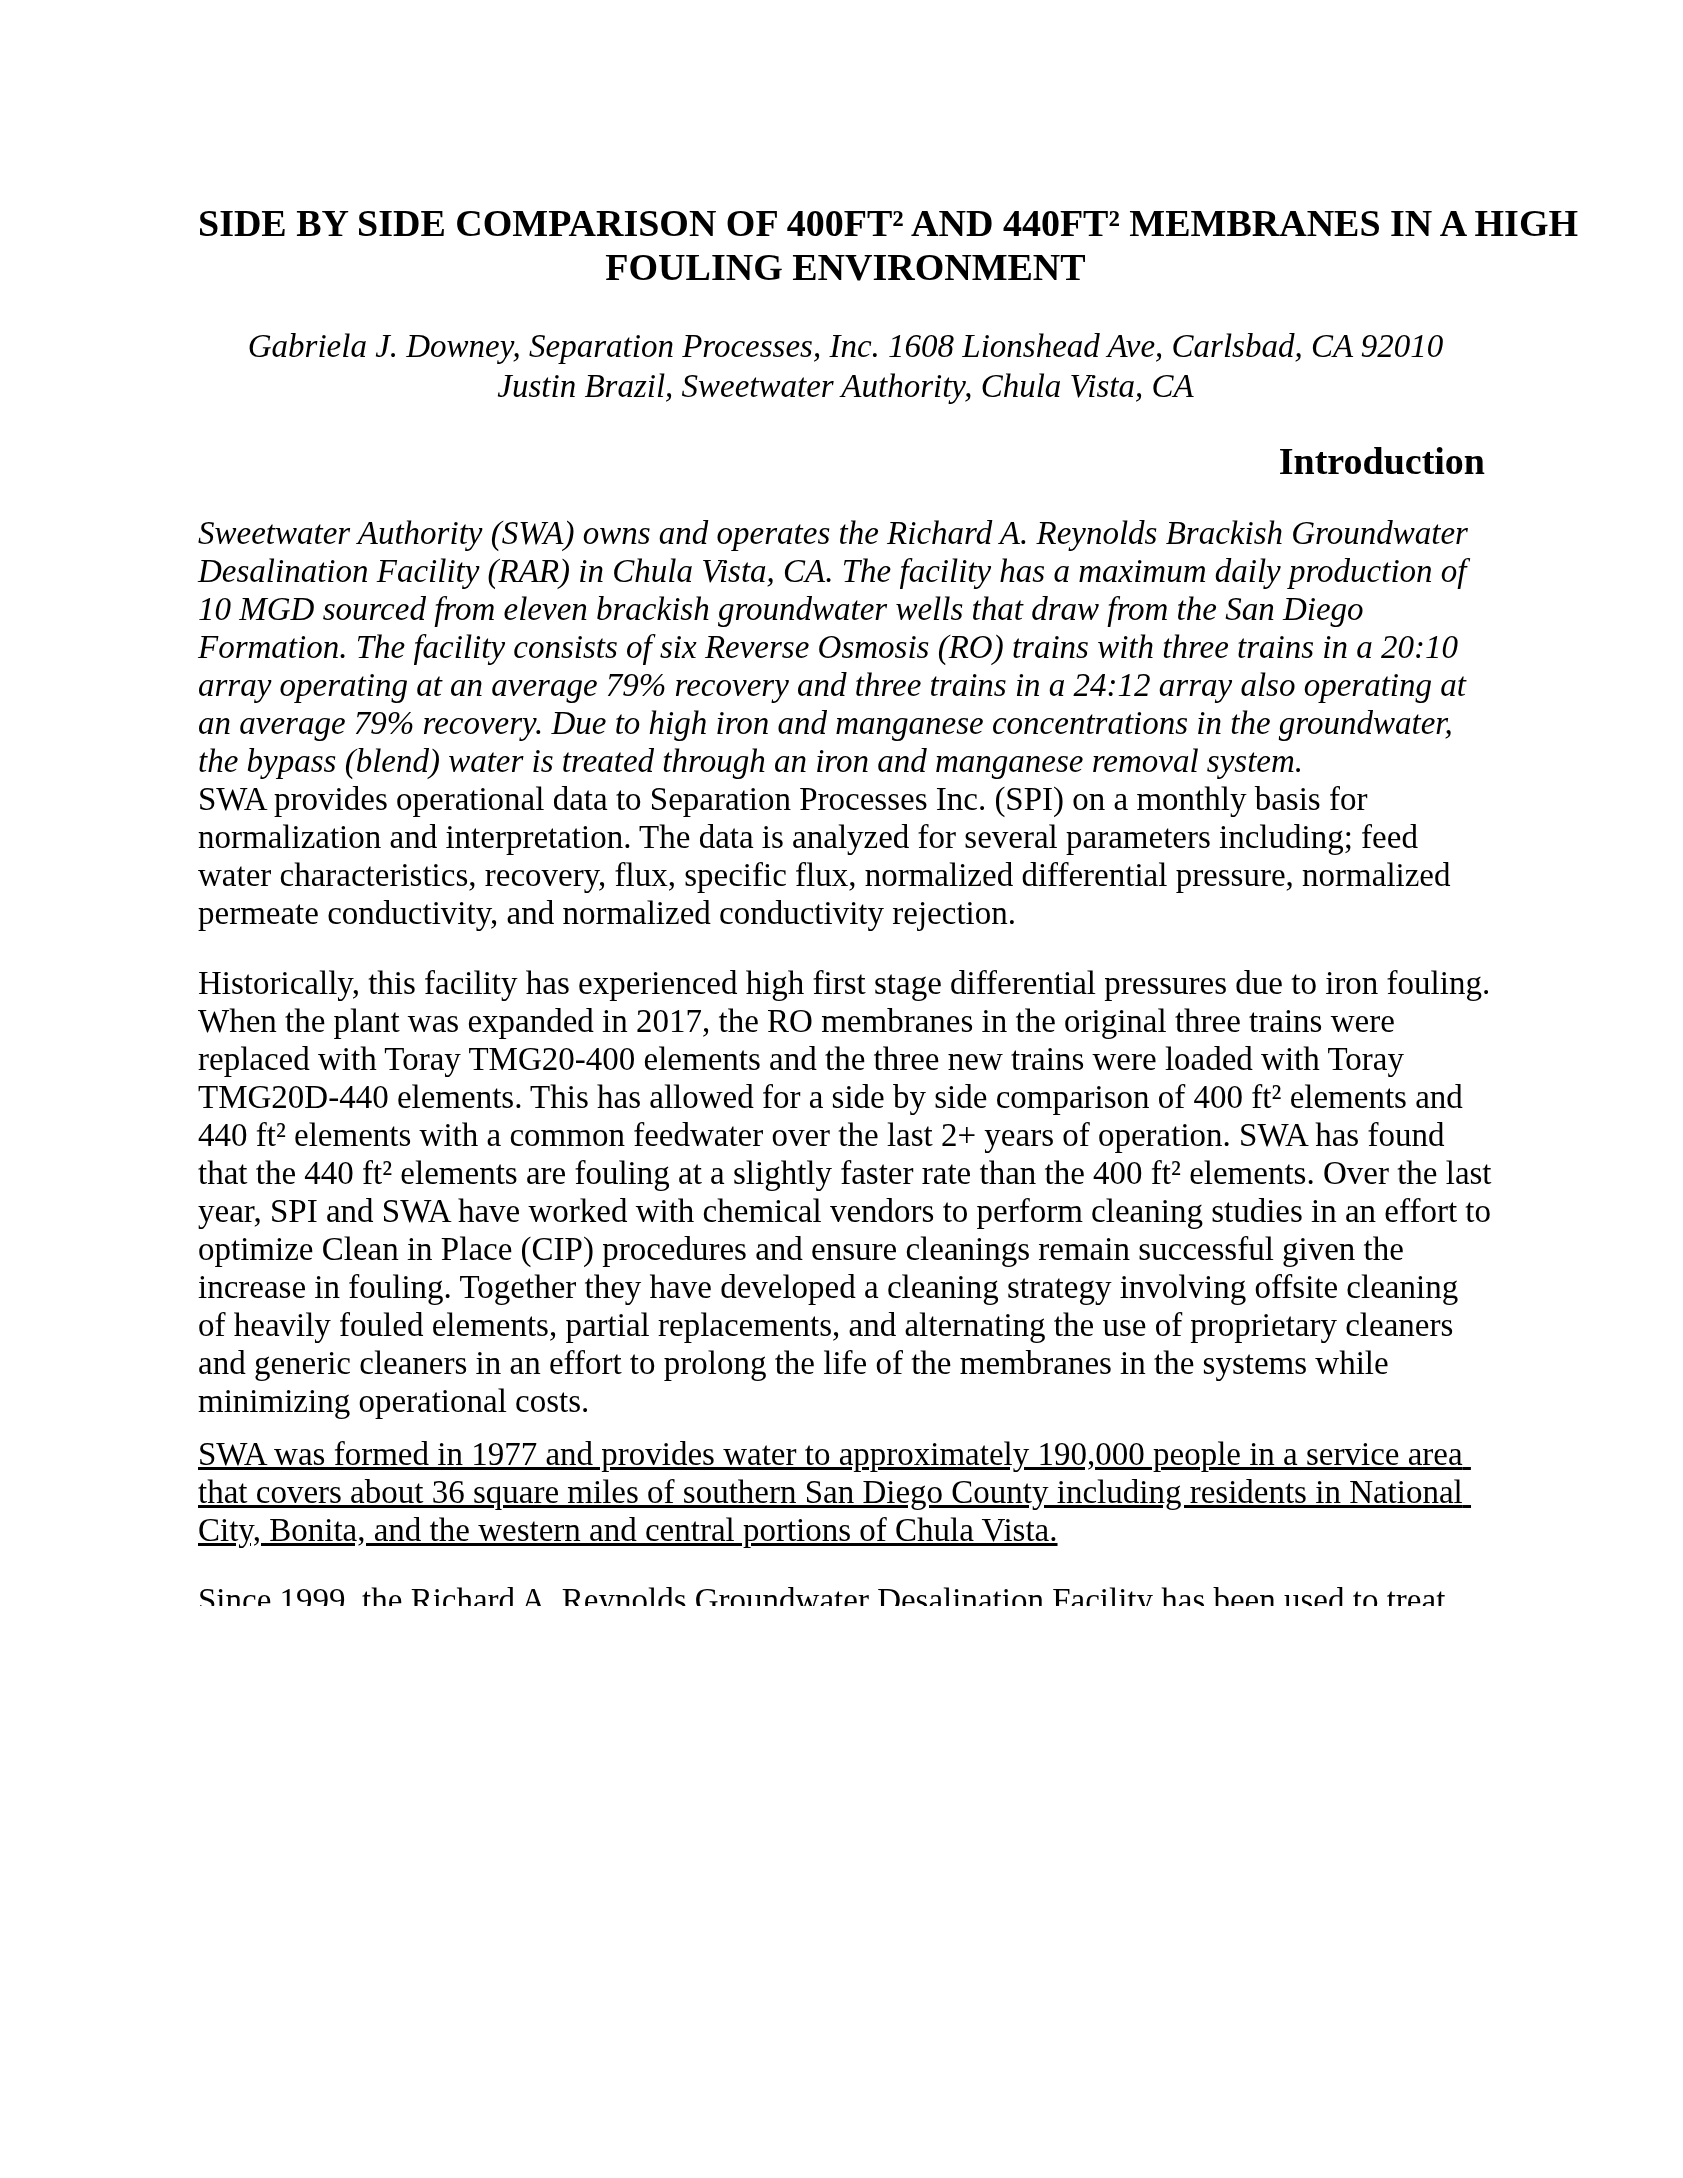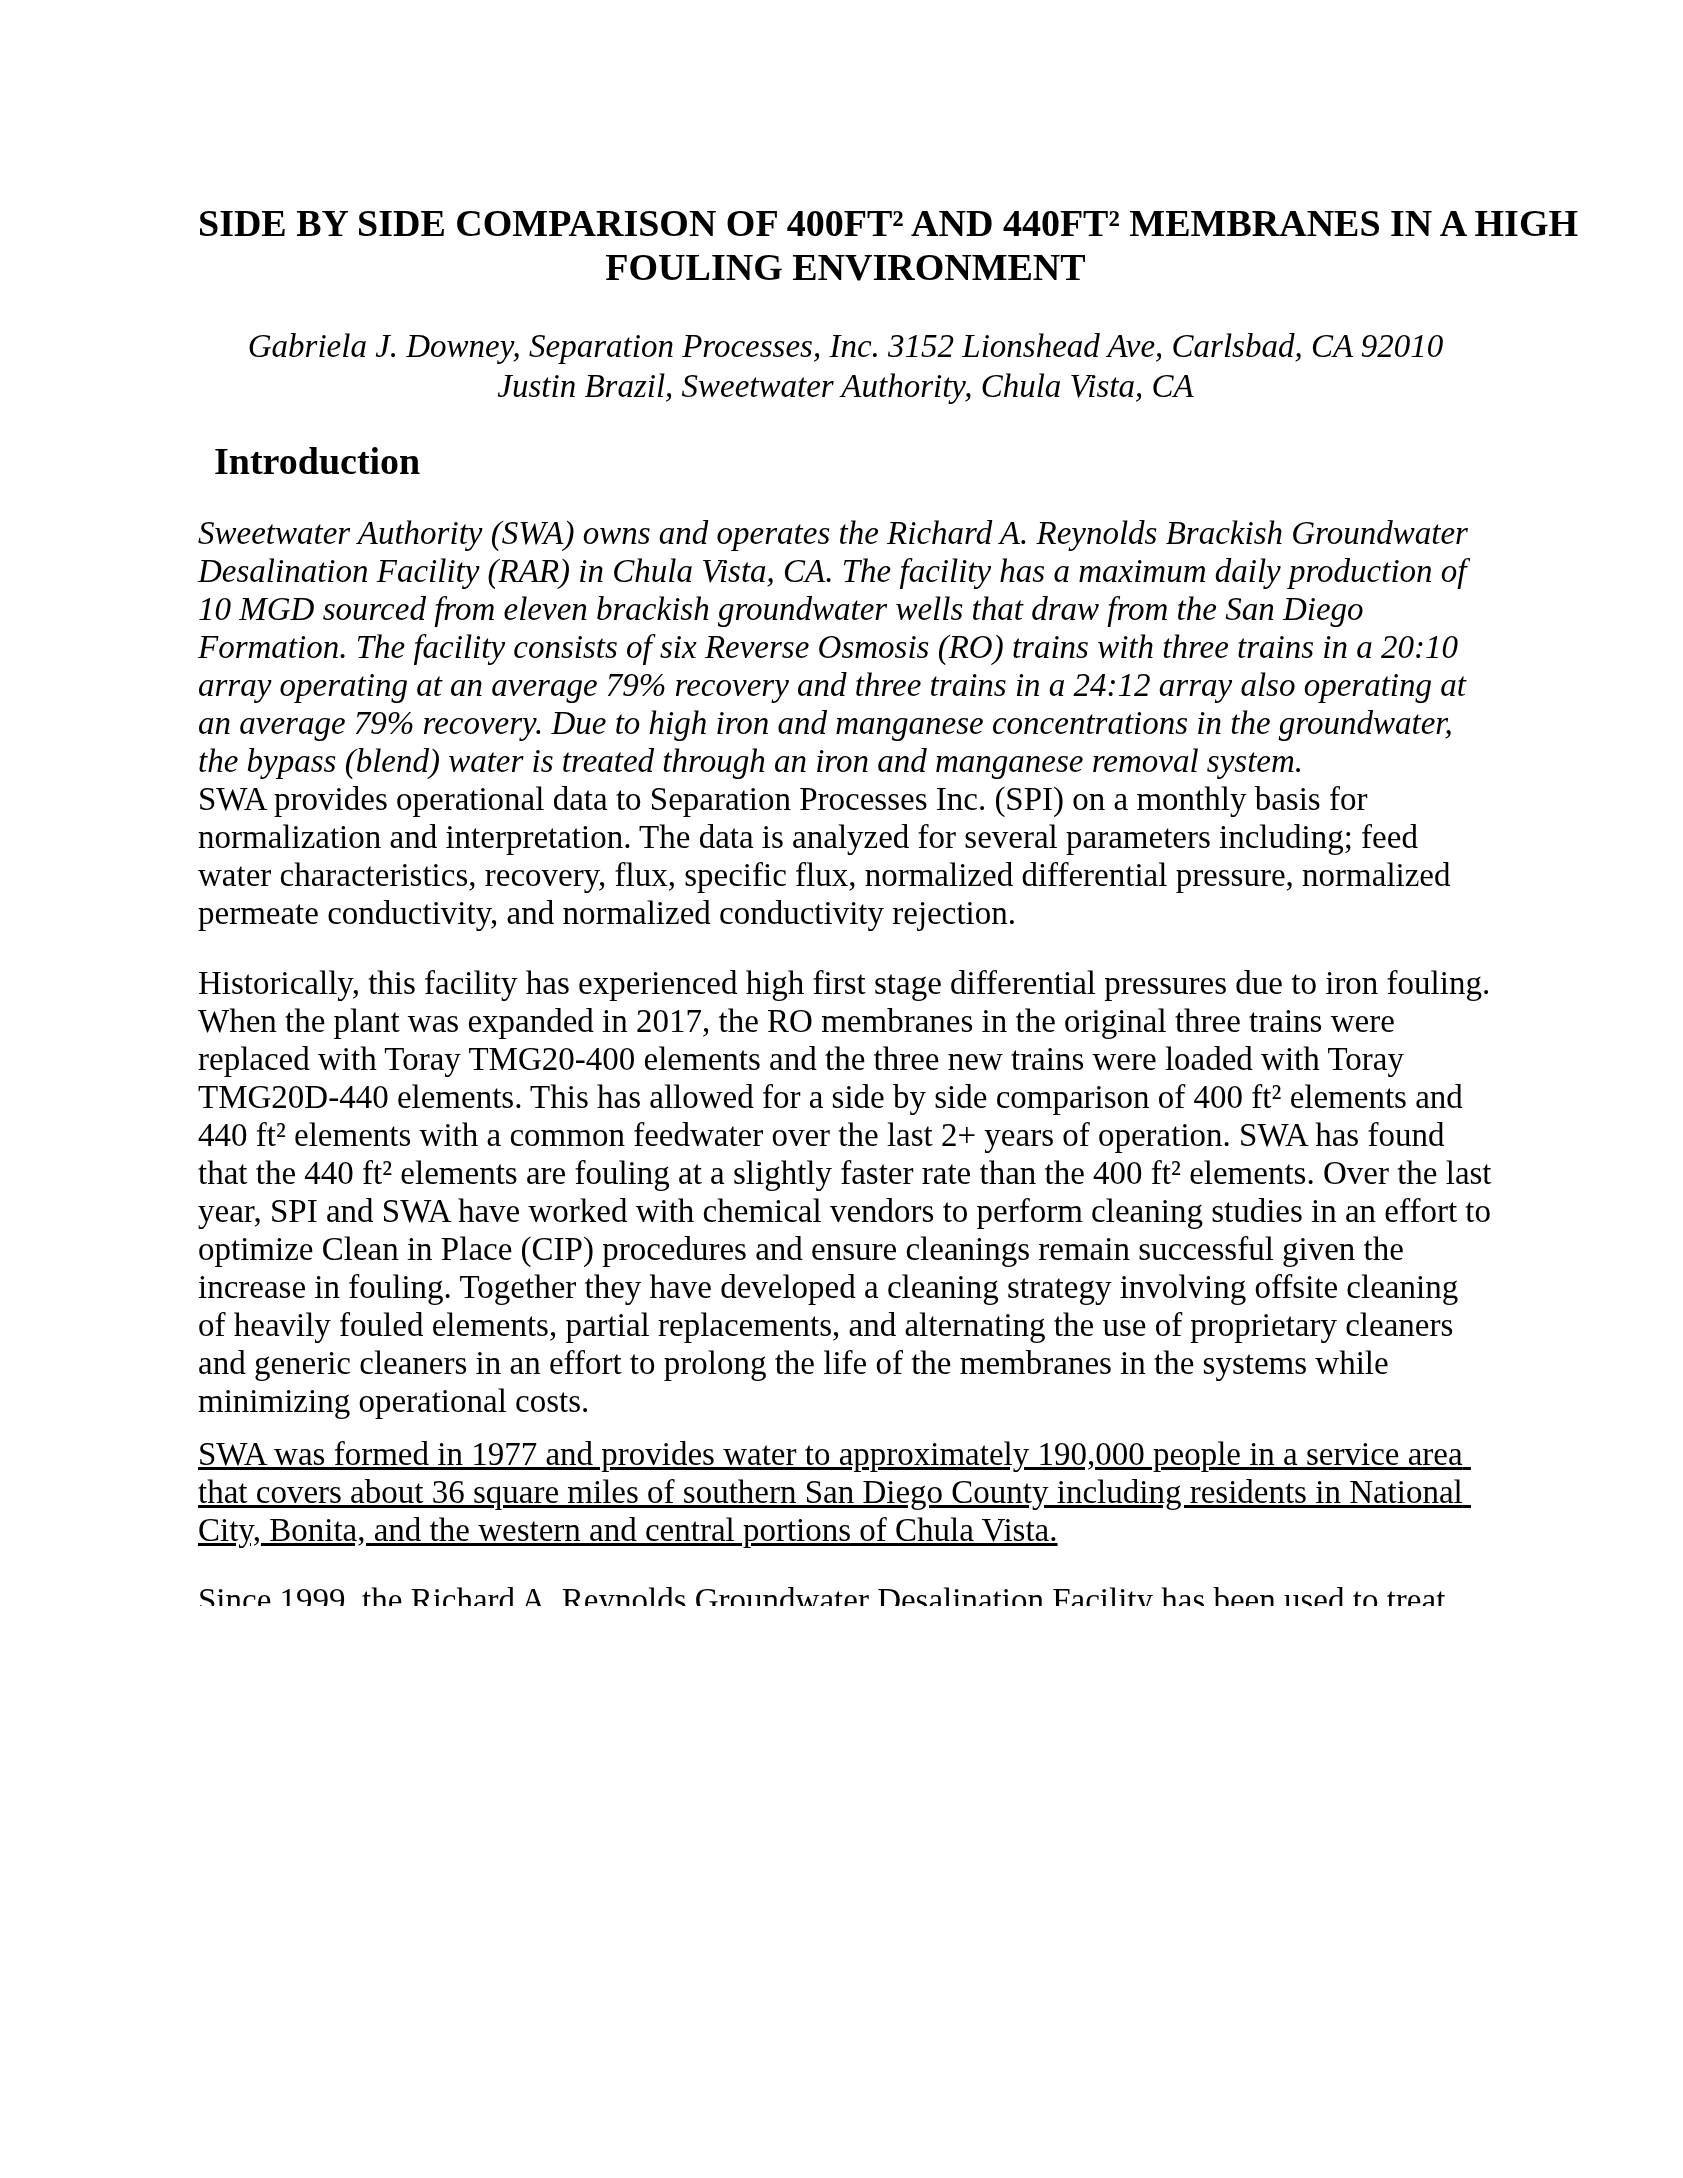--- a/index.html
+++ b/index.html
@@ -42,22 +42,22 @@
   }
   .italic { font-style: italic; }
   .contact-gap {
     display: inline-block;
     width: 89px;
   }
   h2.section-heading {
     font-size: 38px;
     line-height: 48px;
     font-weight: bold;
-    text-align: left;
-    margin: 16px;
+    text-align: right;
+    margin: 8px;
   }
   h2.h-intro  { margin-top: 31px; }
   h2.h-agency { margin-top: 60px; }
   p.para {
     margin: 0;
     text-align: left;
     white-space: pre-wrap;
   }
   p.first-after-heading { margin-top: 29px; font-style: italic; }
   p.after-heading-sm    { margin-top: 15px; text-decoration: underline; }
@@ -78,21 +78,21 @@
 
 <div class="page">
   <div class="content">
 
     <h1 class="title">
       <span class="tline">SIDE BY SIDE COMPARISON OF 400FT² AND 440FT² MEMBRANES IN A HIGH</span>
       <span class="tline">FOULING ENVIRONMENT</span>
     </h1>
 
     <div class="authors">
-      <div class="author-line italic">Gabriela J. Downey, Separation Processes, Inc. 3152 Lionshead Ave, Carlsbad, CA 92010</div>
+      <div class="author-line italic">Gabriela J. Downey, Separation Processes, Inc. 1608 Lionshead Ave, Carlsbad, CA 92010</div>
       <div class="author-line italic">Justin Brazil, Sweetwater Authority, Chula Vista, CA</div>
     </div>
 
     <section>
       <h2 class="section-heading h-intro">Introduction</h2>
       <p class="para first-after-heading">Sweetwater Authority (SWA) owns and operates the Richard A. Reynolds Brackish Groundwater Desalination Facility (RAR) in Chula Vista, CA. The facility has a maximum daily production of 10 MGD sourced from eleven brackish groundwater wells that draw from the San Diego Formation. The facility consists of six Reverse Osmosis (RO) trains with three trains in a 20:10 array operating at an average 79% recovery and three trains in a 24:12 array also operating at an average 79% recovery. Due to high iron and manganese concentrations in the groundwater, the bypass (blend) water is treated through an iron and manganese removal system.</p>
       <p class="para continuation">SWA provides operational data to Separation Processes Inc. (SPI) on a monthly basis for normalization and interpretation. The data is analyzed for several parameters including; feed water characteristics, recovery, flux, specific flux, normalized differential pressure, normalized permeate conductivity, and normalized conductivity rejection.</p>
       <p class="para blank-line-before">Historically, this facility has experienced high first stage differential pressures due to iron fouling. When the plant was expanded in 2017, the RO membranes in the original three trains were replaced with Toray TMG20-400 elements and the three new trains were loaded with Toray TMG20D-440 elements. This has allowed for a side by side comparison of 400 ft² elements and 440 ft² elements with a common feedwater over the last 2+ years of operation. SWA has found that the 440 ft² elements are fouling at a slightly faster rate than the 400 ft² elements. Over the last year, SPI and SWA have worked with chemical vendors to perform cleaning studies in an effort to optimize Clean in Place (CIP) procedures and ensure cleanings remain successful given the increase in fouling. Together they have developed a cleaning strategy involving offsite cleaning of heavily fouled elements, partial replacements, and alternating the use of proprietary cleaners and generic cleaners in an effort to prolong the life of the membranes in the systems while minimizing operational costs.</p>
     </section>
 

